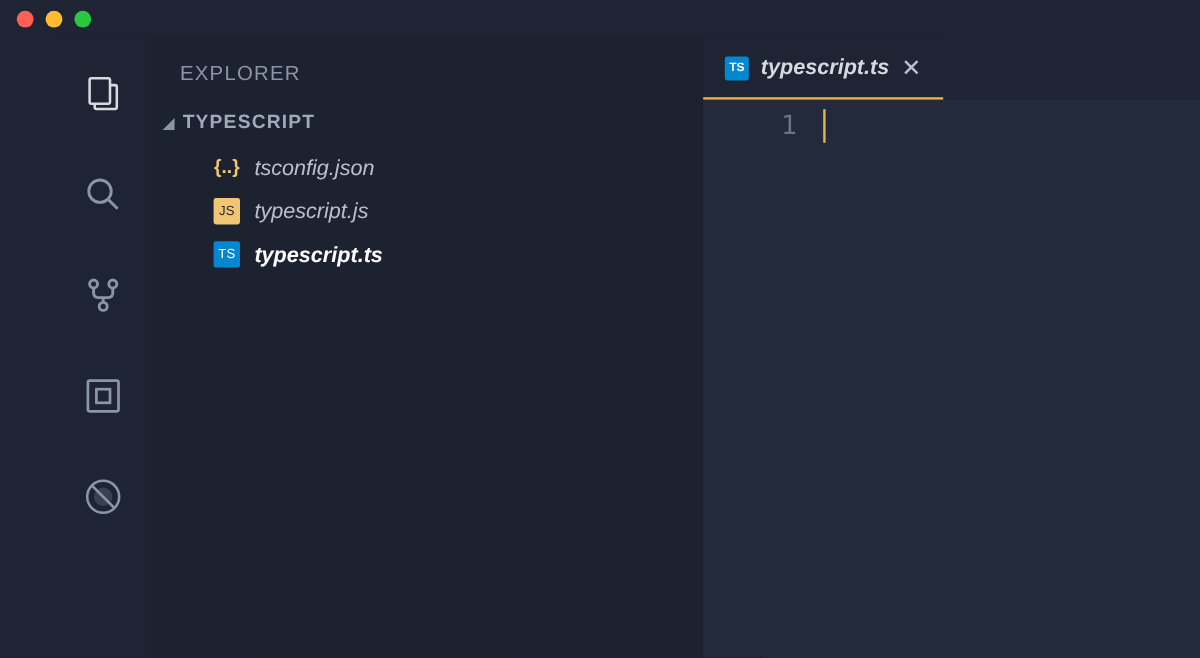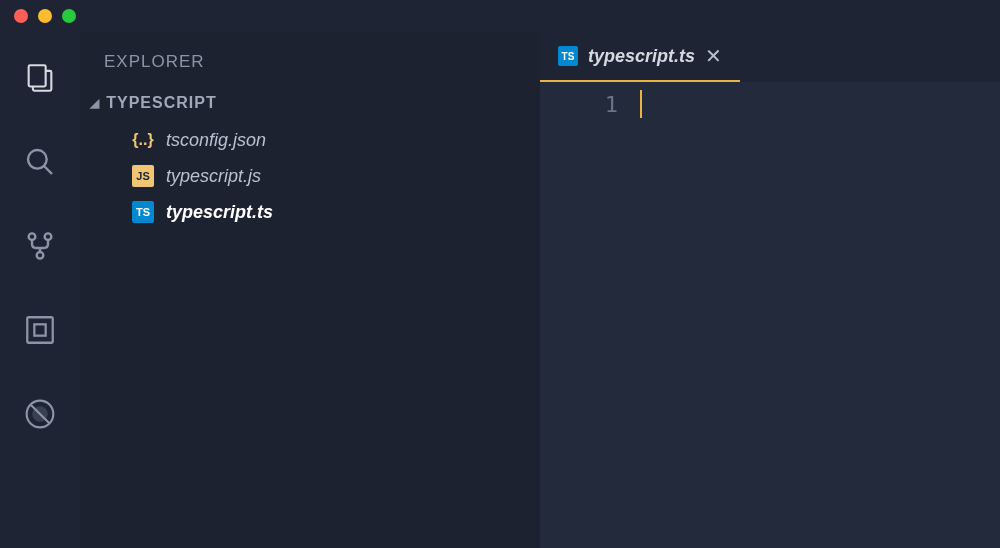--- a/index.html
+++ b/index.html
@@ -34,20 +34,21 @@
     }
 
     .tl-red { background: #ff5f57; }
     .tl-yellow { background: #febc2e; }
     .tl-green { background: #28c840; }
 
     .main-layout {
       flex: 1;
       display: flex;
       overflow: hidden;
+      margin-left: 46px;
     }
 
     .activity-bar {
       width: 80px;
       background: #1e2433;
       display: flex;
       flex-direction: column;
       align-items: center;
       padding-top: 28px;
       gap: 48px;
@@ -119,21 +120,21 @@
       font-weight: 600;
     }
 
     .file-icon {
       width: 22px;
       height: 22px;
       display: flex;
       align-items: center;
       justify-content: center;
       font-size: 11px;
-      font-weight: 700;
+      font-weight: 400;
       font-style: normal;
       border-radius: 2px;
     }
 
     .json-icon {
       color: #f0c674;
       font-size: 16px;
       font-style: normal;
       font-weight: 600;
     }

